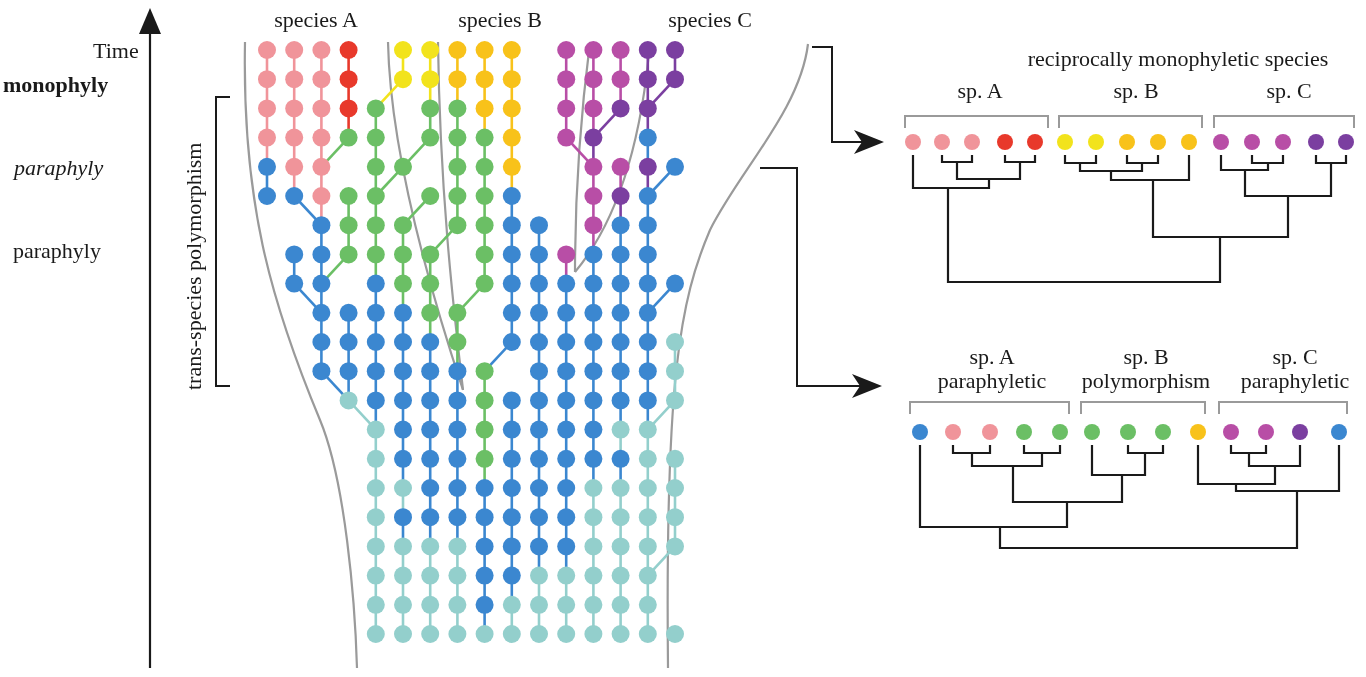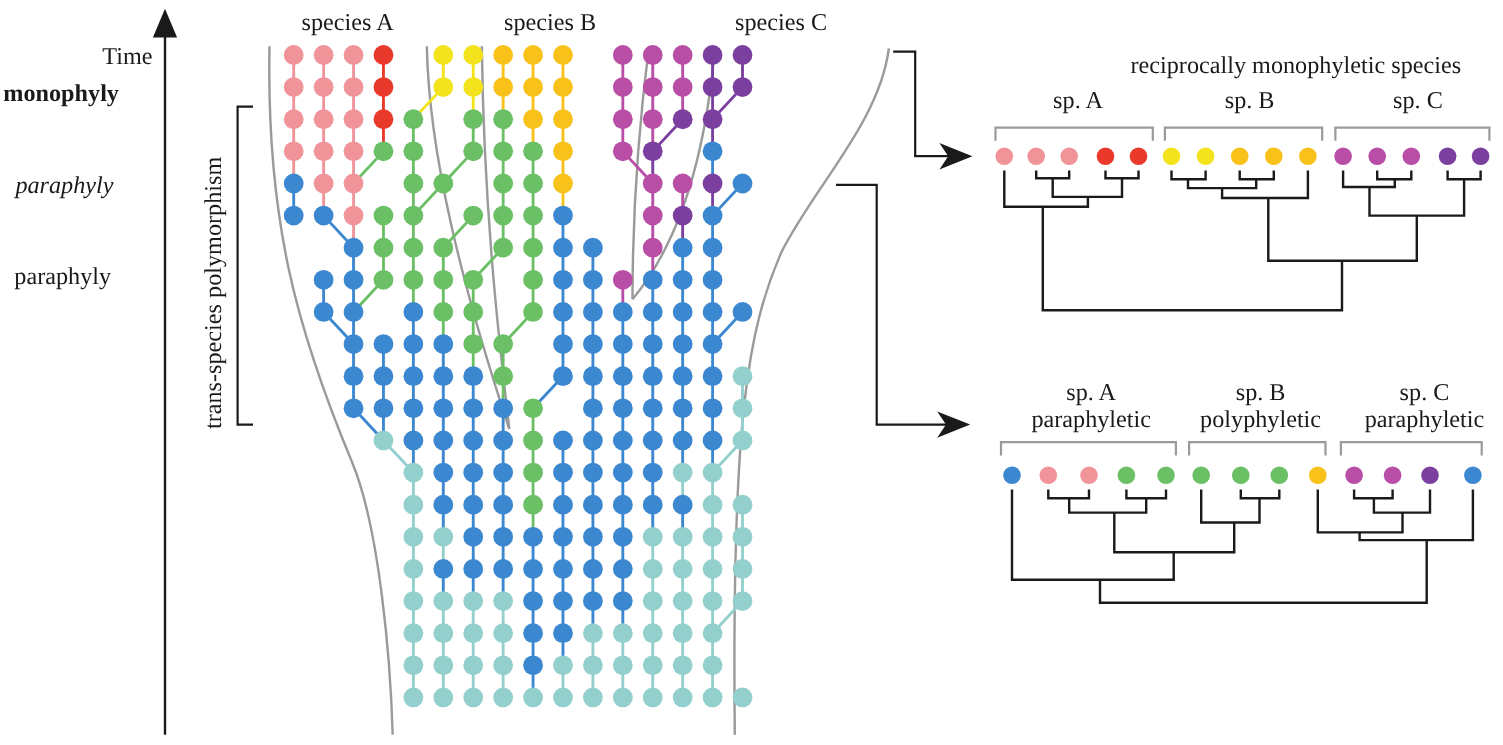--- a/index.html
+++ b/index.html
@@ -622,15 +622,15 @@
 <div class="lbl lbl-c" style="left:710px;top:9px;">species C</div>
 
 <div class="lbl lbl-c" style="left:1178px;top:48px;">reciprocally monophyletic species</div>
 <div class="lbl lbl-c" style="left:980px;top:80px;">sp. A</div>
 <div class="lbl lbl-c" style="left:1136px;top:80px;">sp. B</div>
 <div class="lbl lbl-c" style="left:1289px;top:80px;">sp. C</div>
 
 <div class="lbl lbl-c" style="left:992px;top:346px;">sp. A</div>
 <div class="lbl lbl-c" style="left:992px;top:370px;">paraphyletic</div>
 <div class="lbl lbl-c" style="left:1146px;top:346px;">sp. B</div>
-<div class="lbl lbl-c" style="left:1146px;top:370px;">polyphyletic</div>
+<div class="lbl lbl-c" style="left:1146px;top:370px;">polymorphism</div>
 <div class="lbl lbl-c" style="left:1295px;top:346px;">sp. C</div>
 <div class="lbl lbl-c" style="left:1295px;top:370px;">paraphyletic</div>
 
 </body></html>

